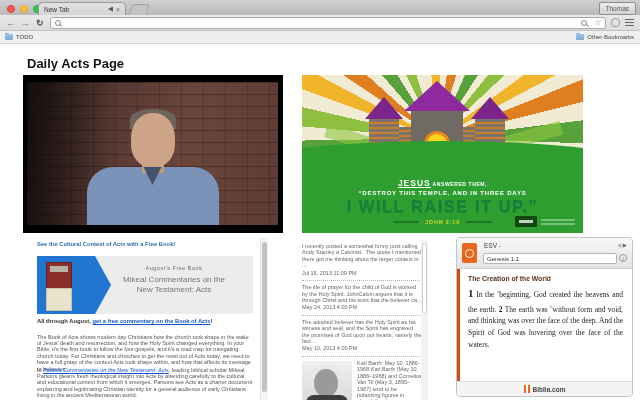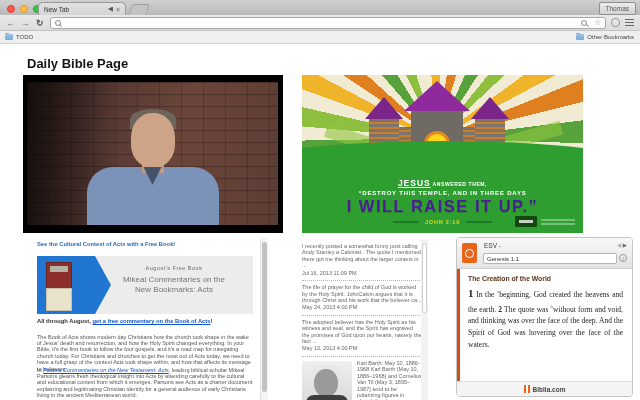--- a/index.html
+++ b/index.html
@@ -107,21 +107,21 @@
   .roof-r{left:34px;top:22px;border-left:19px solid transparent;border-right:19px solid transparent;border-bottom:22px solid #7b2489;}
   .roof-c{left:-33px;top:6px;border-left:33px solid transparent;border-right:33px solid transparent;border-bottom:30px solid #8e2a9e;}
   .door{position:absolute;left:-13px;top:56px;width:26px;height:38px;background:#ffd51e;
         border:3px solid #e8871e;border-bottom:none;border-radius:14px 14px 0 0;box-sizing:border-box;}
   .hill{position:absolute;left:-22%;bottom:-6px;width:144%;height:62%;background:#2f9e31;
         border-radius:50% 50% 0 0 / 26% 26% 0 0;z-index:5;}
   .poster-text{position:absolute;left:0;right:0;bottom:8px;z-index:6;text-align:center;color:#fff;}
   .jt1{font-size:5px;font-weight:bold;letter-spacing:.6px;}
   .jt1 .big{font-size:8.5px;letter-spacing:1px;text-decoration:underline;}
   .jt2{font-size:6px;font-weight:bold;letter-spacing:.8px;margin-top:2px;}
-  .jt3{font-size:16.5px;font-weight:bold;letter-spacing:1.5px;color:#4c1d95;margin-top:1px;
+  .jt3{font-size:16.5px;font-weight:bold;letter-spacing:1.5px;color:#15803d;margin-top:1px;
        text-shadow:0 1px 0 rgba(0,0,0,.15);white-space:nowrap;}
   .jref{display:flex;align-items:center;justify-content:center;gap:6px;margin-top:3px;}
   .jref .dash{width:26px;height:2px;background:#1d7a24;}
   .jref .ref{font-size:5.5px;font-weight:bold;color:#d3dc2a;letter-spacing:.8px;}
   .badge{position:absolute;right:8px;bottom:6px;z-index:7;display:flex;gap:4px;align-items:center;}
   .badge-box{width:22px;height:11px;background:#12490f;border-radius:1px;display:flex;align-items:center;justify-content:center;}
   .badge-box i{display:block;width:14px;height:3px;background:rgba(255,255,255,.75);}
   .badge-lines i{display:block;width:34px;height:2px;background:rgba(255,255,255,.35);margin:2px 0;}
   
   .feed{position:absolute;left:302px;top:240px;width:120px;font-size:5.5px;line-height:1.17;color:#666;}
@@ -210,21 +210,21 @@
     <div class="bm-item">
       <span class="folder"></span>
       <span>TODO</span>
     </div>
     <div class="bm-item right">
       <span class="folder"></span>
       <span>Other Bookmarks</span>
     </div>
   </div>
 
-  <h1 class="page-title">Daily Bible Page</h1>
+  <h1 class="page-title">Daily Acts Page</h1>
 
   <div class="video">
     <div class="video-inner">
       <div class="person">
         <div class="hair"></div>
         <div class="shirt"></div>
         <div class="neck"></div>
         <div class="collar"></div>
         <div class="head"></div>
       </div>
@@ -235,21 +235,21 @@
     <div class="promo-link">See the Cultural Context of Acts with a Free Book!</div>
     <div class="banner">
       <div class="banner-left">
         <div class="book1"></div>
         <div class="book2"></div>
       </div>
       <div class="banner-right">
         <div class="banner-kicker">August's Free Book</div>
         <div class="banner-title">
           <div>Mikeal Commentaries on the</div>
-          <div>New Bookmarks: Acts</div>
+          <div>New Testament: Acts</div>
         </div>
       </div>
     </div>
     <div class="cta">
       <span>All through August, </span><span class="link-blue">get a free commentary on the Book of Acts</span><span>!</span>
     </div>
     <p class="para p1">The Book of Acts shows modern day Christians how the church took shape in the wake of Jesus' death and resurrection, and how the Holy Spirit changed everything. In your Bible, it's the first book to follow the four gospels, and it's a road map for navigating church today. For Christians and churches to get the most out of Acts today, we need to have a full grasp of the context Acts took shape within, and how that affects its message to believers.</p>
     <p class="para p2">
       <span>In </span><span class="plink-it">Paideia Commentaries on the New Testament: Acts</span><span>, leading biblical scholar Mikeal Parsons gleans fresh theological insight into Acts by attending carefully to the cultural and educational context from which it emerges. Parsons see Acts as a charter document explaining and legitimating Christian identity for a general audience of early Christians living in the ancient Mediterranean world.</span>
     </p>
@@ -330,21 +330,21 @@
       <span class="esv-arrows">
         <span class="prev">◀</span>
         <span class="next">▶</span>
       </span>
       <input class="esv-ref" type="text" value="Genesis 1.1" style="">
       <span class="esv-info">i</span>
     </div>
     <div class="esv-body">
       <h3 class="esv-heading">The Creation of the World</h3>
       <p class="esv-verse">
-        <span class="vnum v1">1</span><span> In the </span><sup>a</sup><span>beginning, God created the heavens and the earth. </span><span class="vnum">2</span><span> The quote was </span><sup>b</sup><span>without form and void, and thinking was over the face of the deep. And the Spirit of God was hovering over the face of the waters.</span>
+        <span class="vnum v1">1</span><span> In the </span><sup>a</sup><span>beginning, God created the heavens and the earth. </span><span class="vnum">2</span><span> The earth was </span><sup>b</sup><span>without form and void, and thinking was over the face of the deep. And the Spirit of God was hovering over the face of the waters.</span>
       </p>
     </div>
     <div class="esv-footer">
       <span class="biblia-logo"></span>
       <span>Biblia.com</span>
     </div>
   </div>
 
 </div>
 

